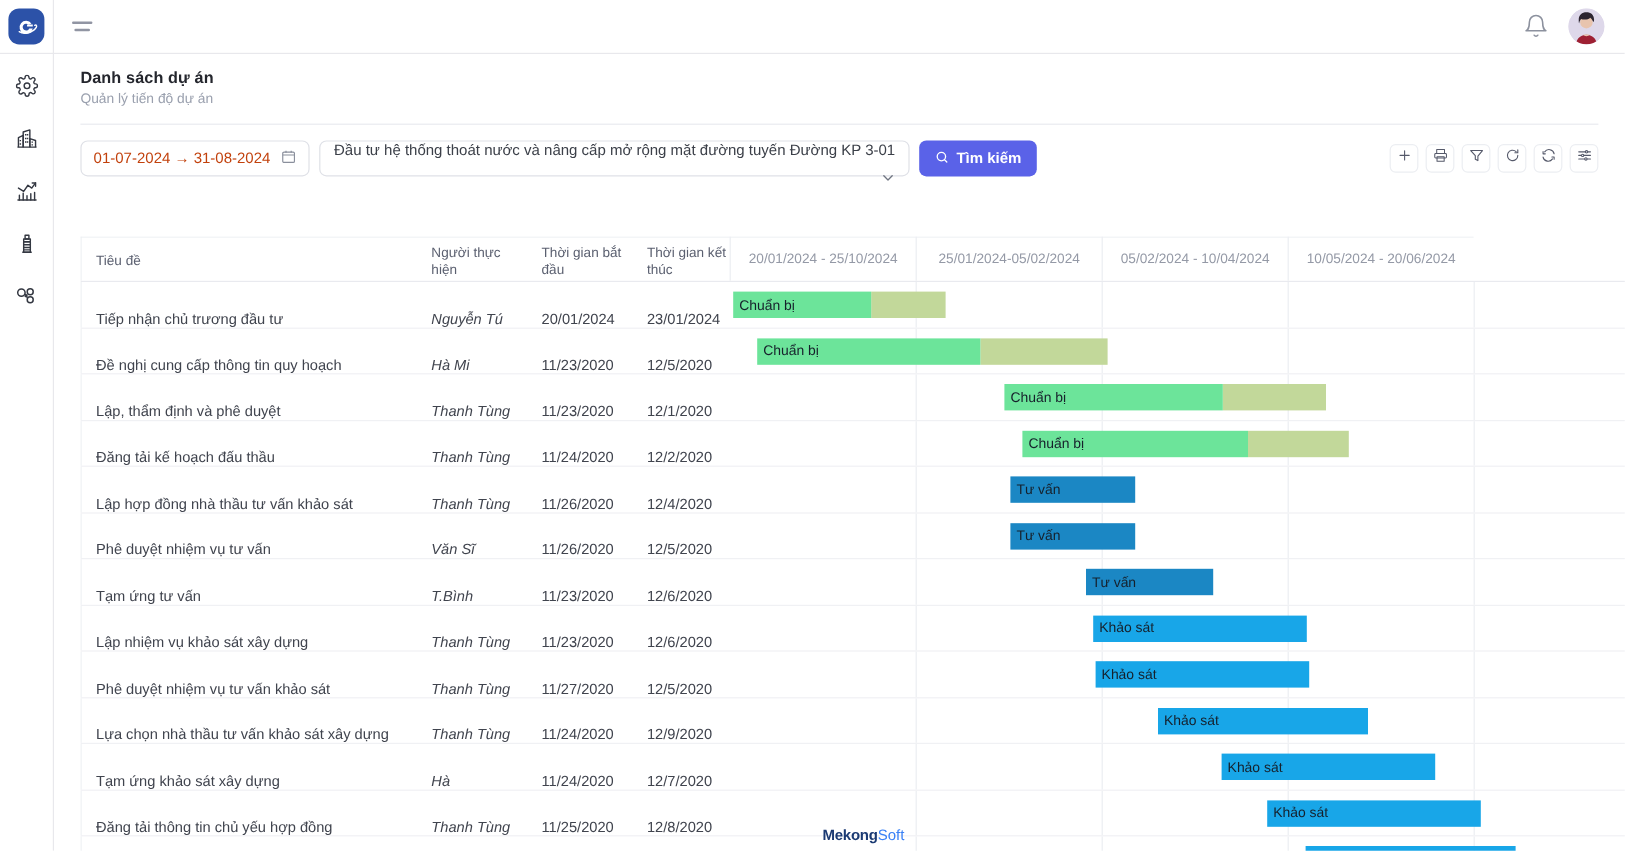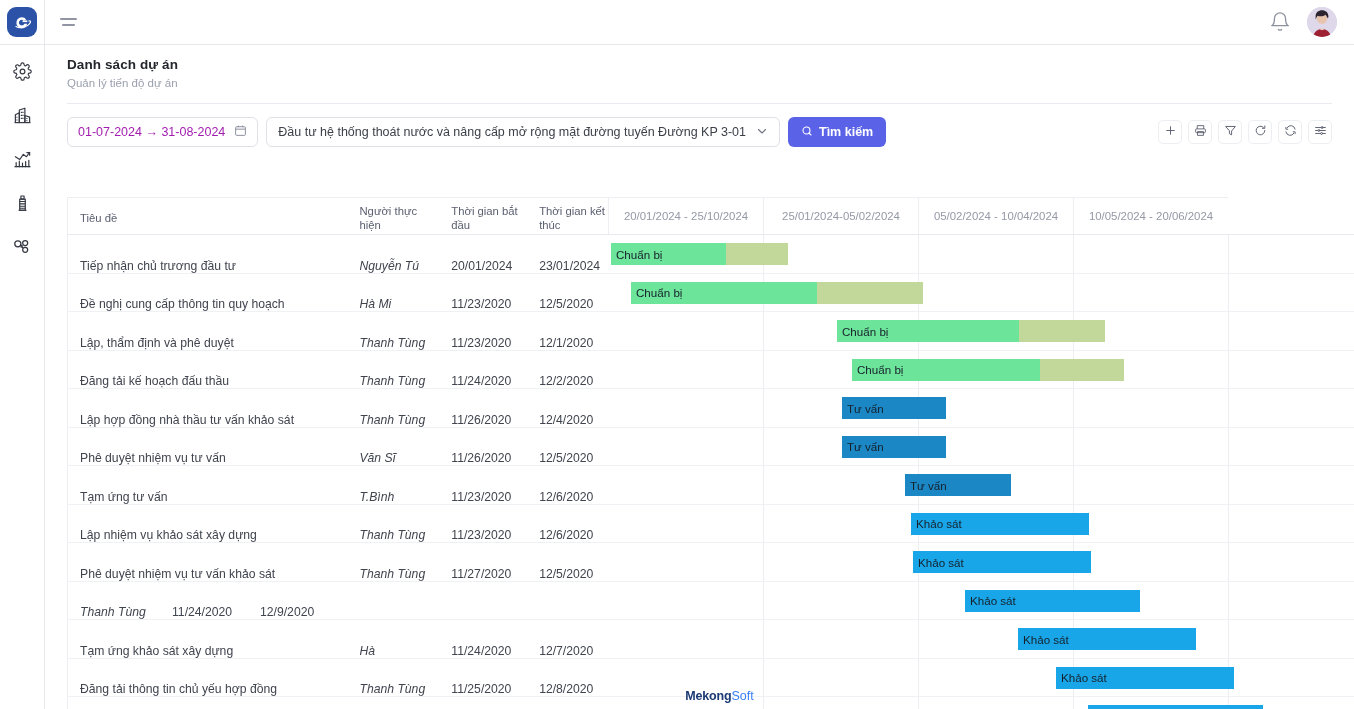--- a/index.html
+++ b/index.html
@@ -63,26 +63,26 @@
   .page-sub { font-size: 11.5px; color: #9aa0ae; margin-top: 5px; }
   .head-rule { height: 1px; background: #e9eaef; margin: 6px 22px 0 22px; }
 
   
   .toolbar {
     display: flex; align-items: center; padding: 13px 22px 0 22px; gap: 8px;
   }
   .daterange {
     height: 30px; border: 1px solid #dfe1e7; border-radius: 6px; background: #fff;
     display: flex; align-items: center; gap: 9px; padding: 0 10px;
-    font-size: 12.5px; color: #a21caf; cursor: pointer;
+    font-size: 12.5px; color: #c2410c; cursor: pointer;
   }
   .proj-select {
     height: 30px; border: 1px solid #dfe1e7; border-radius: 6px; background: #fff;
     display: flex; align-items: center; padding: 0 11px; gap: 10px;
-    font-size: 12.5px; color: #3c4049; cursor: pointer; min-width: 434px;
+    font-size: 12.5px; color: #3c4049; cursor: pointer; min-width: 434px; flex-direction: column;
   }
   .proj-select .caret { margin-left: auto; }
   .btn-search {
     height: 30px; background: #5a62e8; border-radius: 6px; color: #fff;
     display: flex; align-items: center; gap: 6px; padding: 0 13px;
     font-size: 12.5px; cursor: pointer; border: none;
     font-family: "Liberation Sans", sans-serif;
     font-weight: bold;
   }
   .tool-icons { margin-left: auto; display: flex; gap: 6px; }
@@ -513,20 +513,21 @@
               <div class="vline" style="left: 620px;"></div>
               <div class="bar" style="left: 305px; width: 178px;">
                 <div class="bar-rest" style="width: 0px; background: rgb(24, 166, 232);"></div>
                 <div class="bar-fill" style="width: 178px; background: rgb(24, 166, 232);"></div>
                 <span class="bar-label">Khảo sát</span>
               </div>
             </div>
           </div>
           <div class="grow">
             <div class="left-cells">
+              <div class="lc lc-title">Lựa chọn nhà thầu tư vấn khảo sát xây dựng</div>
               <div class="lc lc-person">Thanh Tùng</div>
               <div class="lc lc-start">11/24/2020</div>
               <div class="lc lc-end">12/9/2020</div>
             </div>
             <div class="track">
               <div class="vline" style="left: 155px;"></div>
               <div class="vline" style="left: 310px;"></div>
               <div class="vline" style="left: 465px;"></div>
               <div class="vline" style="left: 620px;"></div>
               <div class="bar" style="left: 357px; width: 175px;">

